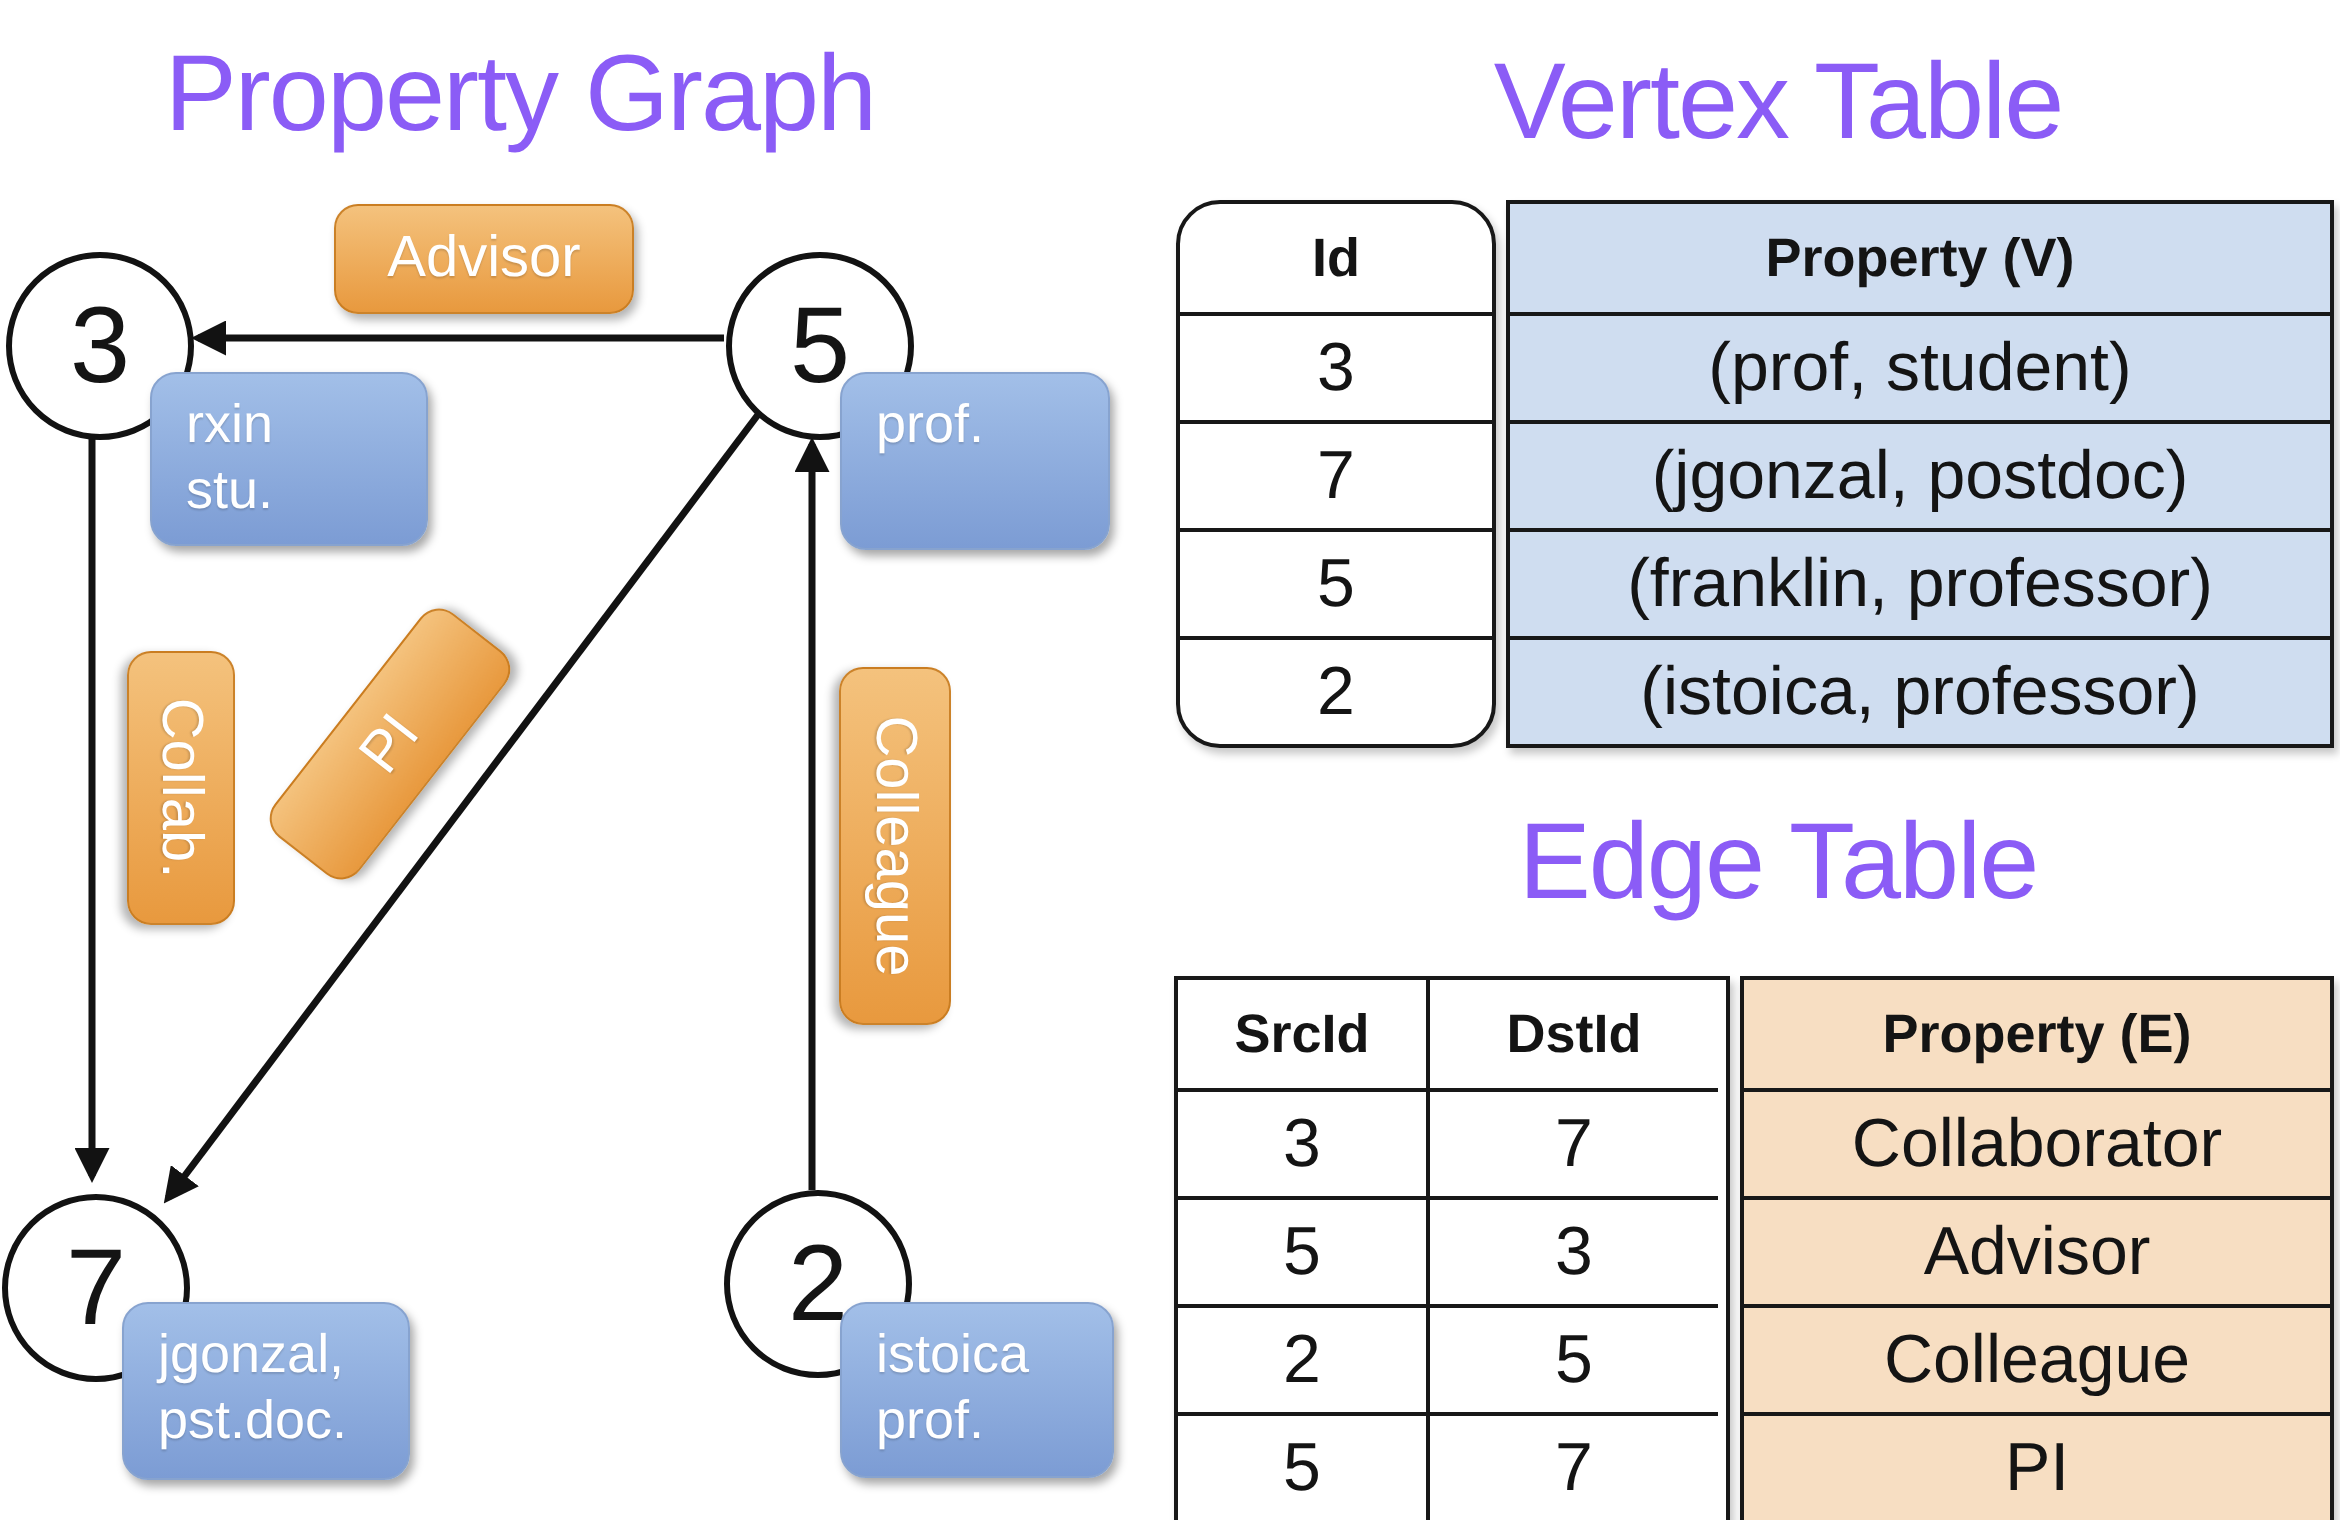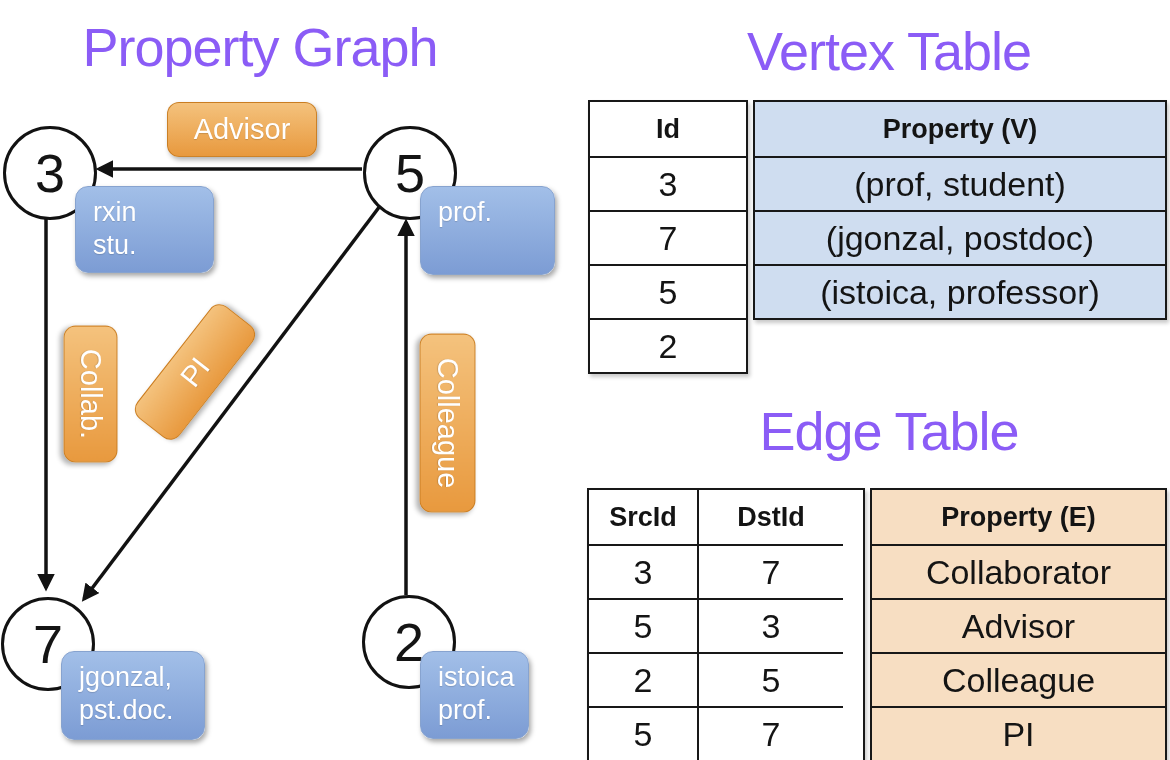--- a/index.html
+++ b/index.html
@@ -122,45 +122,46 @@
   <span>rxin</span>
   <span>stu.</span>
 </div>
 <div class="abs nbox" style="left:420px;top:186px;width:135px;height:89px;">
   <span>prof.</span>
 </div>
 <div class="abs nbox" style="left:61px;top:651px;width:144px;height:89px;">
   <span>jgonzal,</span>
   <span>pst.doc.</span>
 </div>
-<div class="abs nbox" style="left:420px;top:651px;width:109px;height:88px;">
+<div class="abs nbox" style="left:420px;top:651px;width:137px;height:88px;">
   <span>istoica</span>
   <span>prof.</span>
 </div>
 
 <div class="abs big-title" style="left:684px;top:20px;width:410px;">Vertex Table</div>
 
-<div class="tbl-col" style="left:588px;top:100px;width:160px;">
+<div class="tbl-col" style="left:588px;top:100px;width:160px;border-radius:22px;">
   <div class="cell th">Id</div>
   <div class="cell">3</div>
   <div class="cell">7</div>
   <div class="cell">5</div>
   <div class="cell">2</div>
 </div>
 <div class="tbl-col blue-col" style="left:753px;top:100px;width:414px;">
   <div class="cell th">Property (V)</div>
   <div class="cell">(prof, student)</div>
   <div class="cell">(jgonzal, postdoc)</div>
+  <div class="cell">(franklin, professor)</div>
   <div class="cell">(istoica, professor)</div>
 </div>
 
 <div class="abs big-title" style="left:684px;top:400px;width:410px;">Edge Table</div>
 
 <div class="tbl-col pair" style="left:587px;top:488px;width:278px;">
-  <div class="subcol" style="width:108px;">
+  <div class="subcol" style="width:124px;">
     <div class="cell th">SrcId</div>
     <div class="cell">3</div>
     <div class="cell">5</div>
     <div class="cell">2</div>
     <div class="cell">5</div>
   </div>
   <div class="subcol" style="width:144px;">
     <div class="cell th">DstId</div>
     <div class="cell">7</div>
     <div class="cell">3</div>

